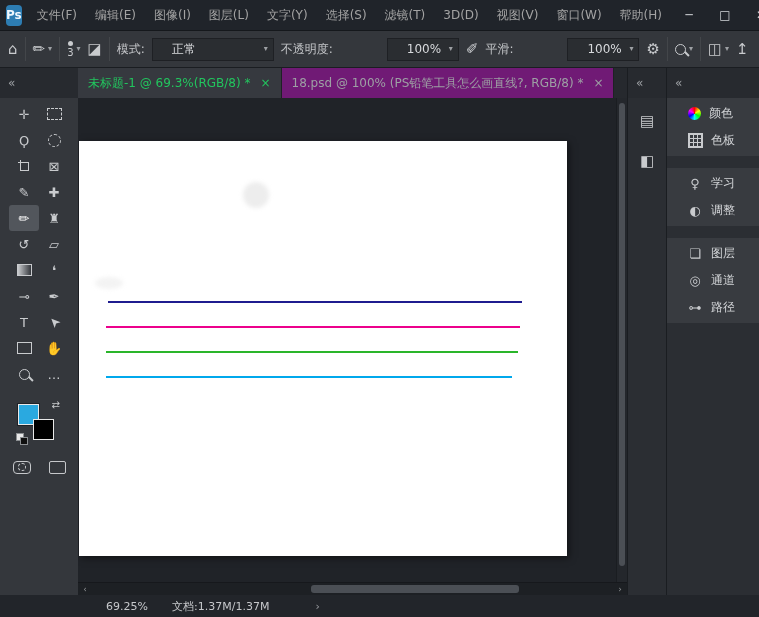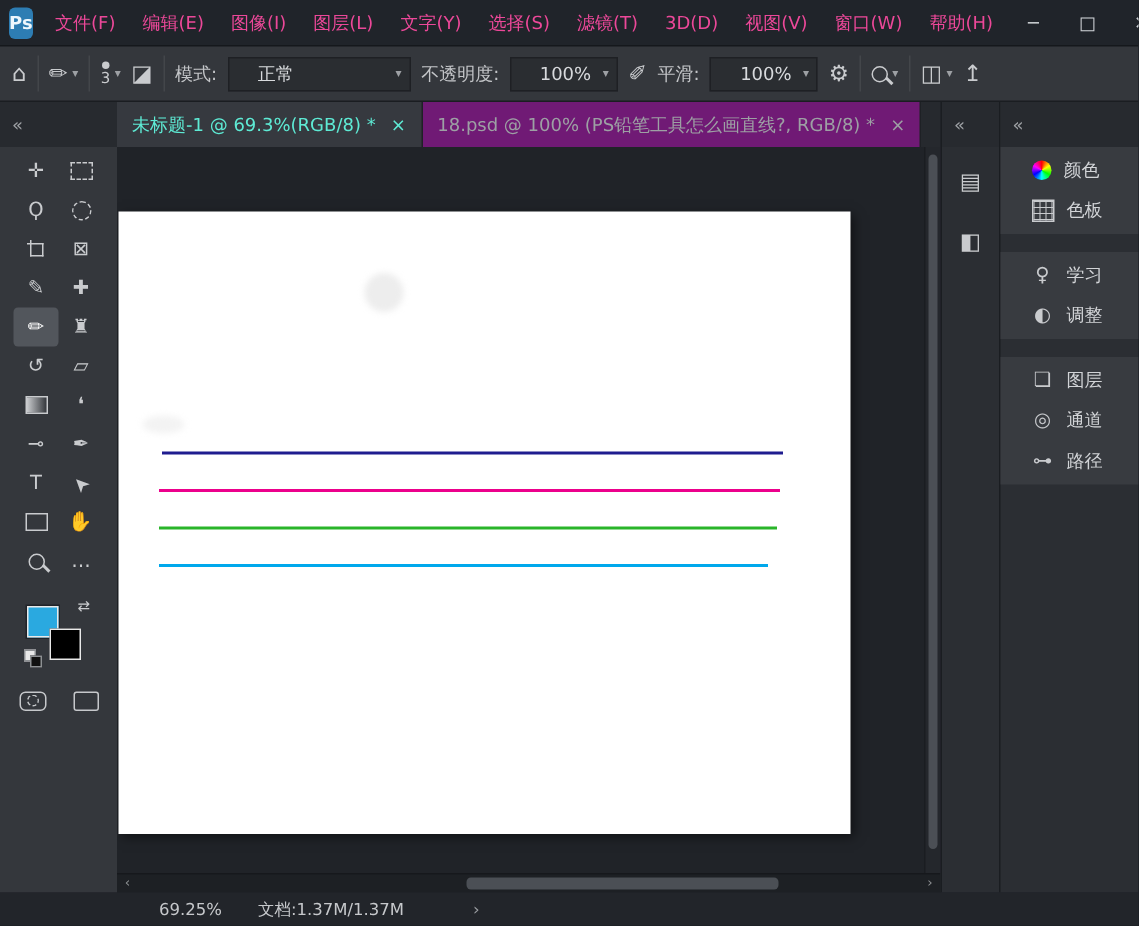--- a/index.html
+++ b/index.html
@@ -4,40 +4,40 @@
 <style>
   html,body{margin:0;padding:0;background:#1d2126;overflow:hidden;}
   body{width:759px;height:617px;font-family:"DejaVu Sans","Liberation Sans",sans-serif;-webkit-font-smoothing:antialiased;}
   .app{width:759px;height:617px;display:flex;flex-direction:column;color:#c9cbce;font-size:12px;}
 
   
   .menubar{height:30px;background:#20242a;display:flex;align-items:center;flex:0 0 auto;}
   .logo{width:26px;height:21px;margin:0 6px 0 6px;border-radius:4px;background:#2d7db3;color:#eef7fd;
         display:flex;align-items:center;justify-content:center;font-size:12px;font-weight:bold;}
   .menus{display:flex;height:100%;}
-  .menu-item{padding:0 9px;line-height:30px;color:#ec4899;cursor:default;white-space:nowrap;text-align:center;}
+  .menu-item{padding:0 9px;line-height:30px;color:#a3a3a3;cursor:default;white-space:nowrap;text-align:center;}
   .wincontrols{margin-left:auto;display:flex;height:100%;}
   .winbtn{width:36px;line-height:30px;text-align:center;color:#cfd2d6;font-size:12px;}
 
   
   .optionsbar{height:36px;background:#34373c;border-top:1px solid #15181c;border-bottom:1px solid #1a1d21;
               display:flex;align-items:center;gap:7px;padding:0 8px;flex:0 0 auto;}
   .sep{width:1px;height:24px;background:#43464a;flex:0 0 auto;}
   .ob-icon{font-size:15px;color:#c9cbce;line-height:1;}
   .ob-label{color:#c3c5c8;white-space:nowrap;}
   .caret{font-size:8px;color:#9da0a4;line-height:1;}
   .tool-preset,.brush-picker,.searchbox,.ws{display:flex;align-items:center;gap:3px;}
   .tp-glyph{font-size:15px;}
   .bcol{display:flex;flex-direction:column;align-items:center;line-height:1;gap:2px;}
   .bdot{width:5px;height:5px;border-radius:50%;background:#c9cbce;}
   .bsize{font-size:10px;color:#c9cbce;}
   .dropdown{height:21px;background:#2a2d31;border:1px solid #1e2024;display:flex;align-items:center;
             justify-content:space-between;padding:0 5px 0 19px;color:#d8dadd;}
   .dropdown.mode{width:96px;}
-  .dropdown.num{width:46px;}
+  .dropdown.num{width:46px;margin-left:47px;}
   .mag{width:9px;height:9px;border:1.5px solid #c9cbce;border-radius:50%;position:relative;display:inline-block;}
   .mag::after{content:"";position:absolute;width:6px;height:1.5px;background:#c9cbce;right:-5px;bottom:-1px;transform:rotate(45deg);}
 
   
   .middle{flex:1;display:flex;min-height:0;}
 
   
   .leftcol{width:78px;background:#34373c;display:flex;flex-direction:column;flex:0 0 auto;}
   .leftcol-head,.dock-head{height:30px;display:flex;align-items:center;padding-left:8px;background:#272a2f;color:#9da0a4;flex:0 0 auto;}
   .tool-grid{display:grid;grid-template-columns:30px 30px;justify-content:center;padding-top:3px;}
@@ -65,21 +65,21 @@
   .below-tools{display:flex;gap:18px;justify-content:center;margin-top:14px;}
   .qm{width:16px;height:11px;border:1px solid #c6c8cb;border-radius:4px;position:relative;display:inline-block;}
   .qm::after{content:"";position:absolute;left:4px;top:1px;width:6px;height:6px;border:1px dashed #c6c8cb;border-radius:50%;}
   .scr{width:15px;height:11px;border:1px solid #c6c8cb;border-radius:2px;display:inline-block;}
 
   
   .centercol{flex:1;display:flex;flex-direction:column;min-width:0;}
   .tabbar{height:30px;background:#26292e;display:flex;flex:0 0 auto;}
   .tab{display:flex;align-items:center;gap:10px;padding:0 10px;background:#701a75;color:#9da0a4;
        border-right:1px solid #1e2125;white-space:nowrap;overflow:hidden;max-width:340px;}
-  .tab.active{background:#36393f;color:#5eead4;}
+  .tab.active{background:#36393f;color:#22c55e;}
   .tab-close{font-size:12px;}
   .canvas-wrap{flex:1;position:relative;background:#202328;overflow:hidden;}
   .page{position:absolute;background:#ffffff;box-shadow:2px 2px 7px rgba(0,0,0,.5);}
   .cline{position:absolute;}
   .smudge{position:absolute;filter:blur(2px);}
   .vscroll{position:absolute;top:0;right:0;bottom:0;width:10px;background:#24272c;border-left:1px solid #1a1d21;}
   .vthumb{position:absolute;left:2px;right:2px;top:5px;bottom:16px;background:#4b4f55;border-radius:4px;}
   .hscroll{height:12px;background:#1d2024;border-top:1px solid #16181c;display:flex;align-items:center;flex:0 0 auto;}
   .harrow{width:14px;text-align:center;font-size:9px;color:#8e9194;}
   .htrack{flex:1;height:100%;position:relative;}

